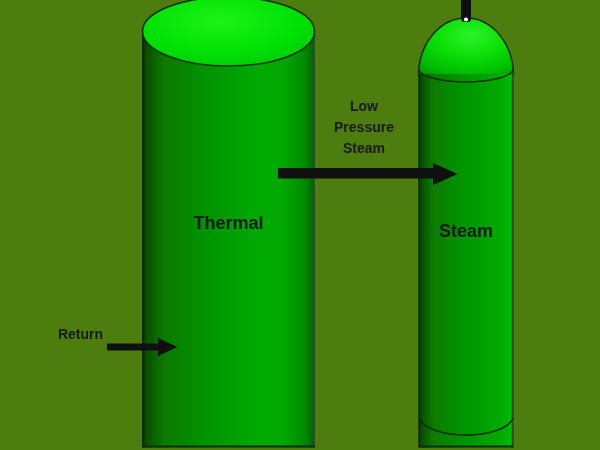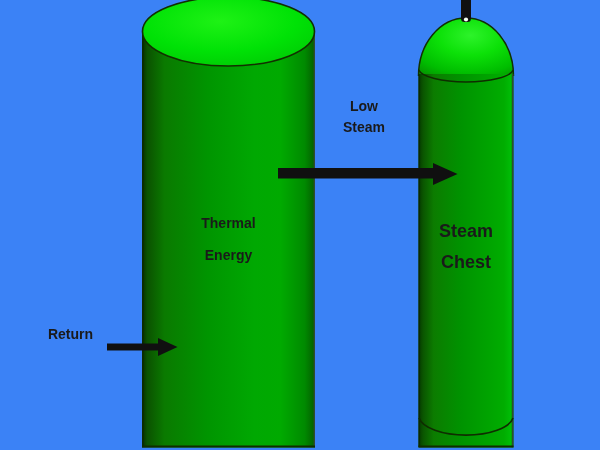--- a/index.html
+++ b/index.html
@@ -5,21 +5,21 @@
   html, body {
     margin: 0;
     padding: 0;
     background: #ffffff;
     font-family: "Liberation Sans", sans-serif;
   }
   .stage {
     position: relative;
     width: 600px;
     height: 450px;
-    background: #3b82f6;
+    background: #4d7c0f;
     overflow: hidden;
   }
   .stage svg {
     position: absolute;
     left: 0;
     top: 0;
   }
   .label {
     position: absolute;
     text-align: center;
@@ -31,32 +31,32 @@
     left: 309px;
     top: 96px;
     width: 110px;
     font-size: 14px;
     line-height: 21px;
   }
   .lbl-tep {
     left: 158px;
     top: 208px;
     width: 141px;
-    font-size: 14px;
+    font-size: 18px;
     line-height: 31.5px;
   }
   .lbl-sc {
     left: 406px;
     top: 216px;
     width: 120px;
     font-size: 18px;
     line-height: 30.5px;
   }
   .lbl-rc {
-    left: 10px;
+    left: 20px;
     top: 322px;
     width: 121px;
     font-size: 14px;
     line-height: 25px;
   }
 </style>
 </head>
 <body>
 
 <div class="stage">
@@ -115,30 +115,29 @@
       <rect x="461" y="-4" width="10" height="26" rx="3.5" fill="#101010"></rect>
       <circle cx="466" cy="19.5" r="2.1" fill="#f4fff4"></circle>
     </g>
 
     <polygon points="278,168 433,168 433,163 457.5,174 433,185 433,178.5 278,178.5" fill="#101010"></polygon>
     <polygon points="107,343.5 158,343.5 158,338 177.5,347 158,356 158,350.5 107,350.5" fill="#101010"></polygon>
   </svg>
 
   <div class="label lbl-lps">
     <span>Low</span>
+    <span>Pressure</span>
     <span>Steam</span>
   </div>
 
   <div class="label lbl-tep">
     <span>Thermal</span>
-    <span>Energy</span>
   </div>
 
   <div class="label lbl-sc">
     <span>Steam</span>
-    <span>Chest</span>
   </div>
 
   <div class="label lbl-rc">
     <span>Return</span>
   </div>
 
 </div>
 
 </body></html>

